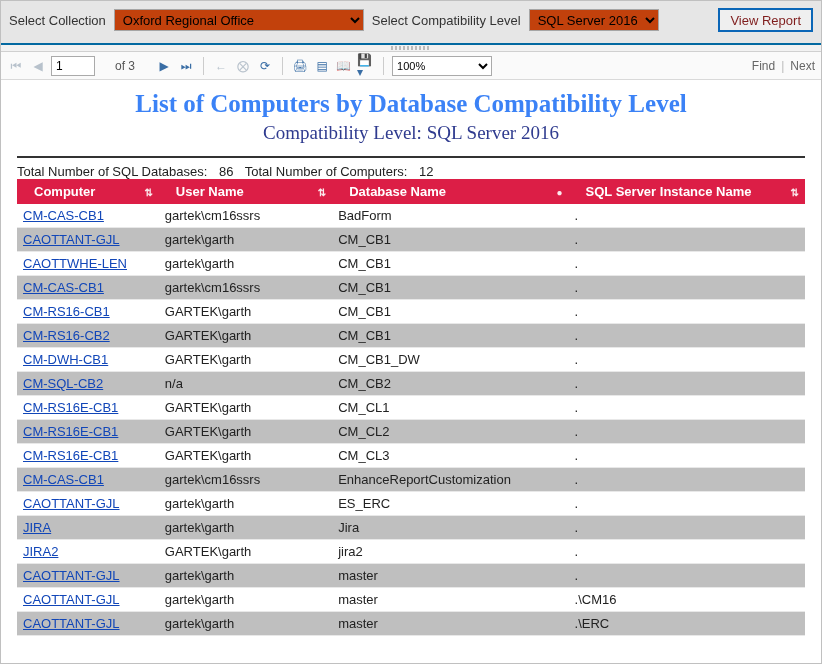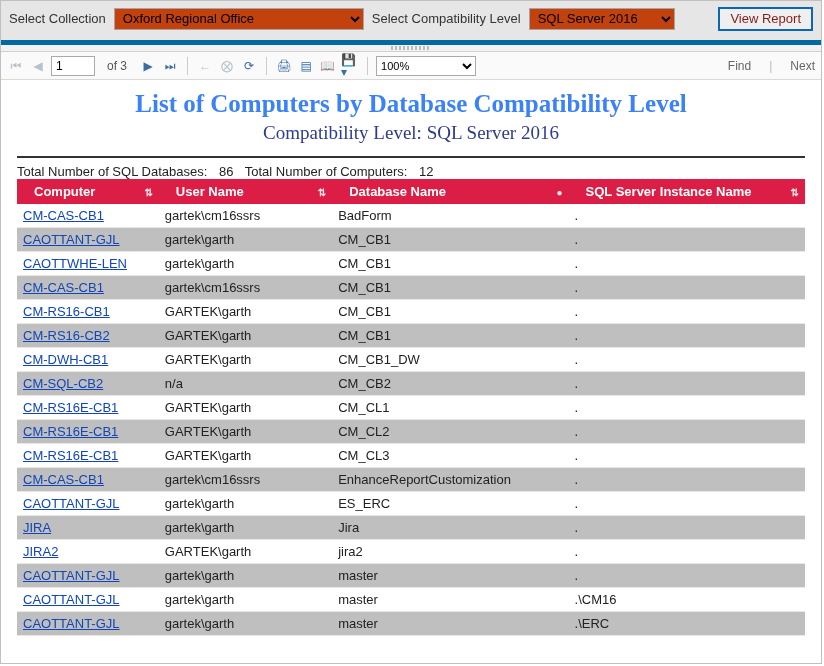--- a/index.html
+++ b/index.html
@@ -17,21 +17,21 @@
     border: 1px solid #c0c0c0;
     width: 822px;
     height: 664px;
     position: relative;
     box-sizing: border-box;
   }
 
   
   .param-bar {
     background: #e6e6e6;
-    border-bottom: 5px solid #0369a1;
+    border-bottom: 2px solid #0369a1;
     padding: 6px 8px 10px 8px;
     display: flex;
     align-items: center;
     gap: 8px;
     box-sizing: border-box;
     height: 44px;
   }
   .param-label {
     color: #333;
     font-size: 13px;
@@ -40,21 +40,21 @@
   .select {
     height: 22px;
     background: #c2410c;
     border: 1px solid #a5a5a5;
     font-family: inherit;
     font-size: 13px;
     padding: 0 4px;
     box-sizing: border-box;
   }
   .select.w-coll { width: 250px; }
-  .select.w-compat { width: 146px; }
+  .select.w-compat { width: 130px; }
   .spacer { flex: 1; }
   .view-report-btn {
     height: 24px;
     padding: 0 10px;
     background: #efefef;
     border: 2px solid #0a66b7;
     color: #7f1d1d;
     font-size: 13px;
     cursor: pointer;
   }
@@ -107,33 +107,33 @@
   }
   .tb-btn.disabled { color: #b8c2cc; cursor: default; }
   .page-input {
     width: 34px;
     height: 18px;
     border: 1px solid #aaa;
     text-align: left;
     padding: 0 4px;
     font-size: 12px;
   }
-  .page-total { color: #555; margin: 0 8px; }
+  .page-total { color: #555; margin: 0 16px; }
   .zoom-select {
     height: 20px;
     border: 1px solid #aaa;
     background: #fff;
     font-size: 11px;
     width: 100px;
   }
   .find-area {
     margin-left: auto;
     display: flex;
     align-items: center;
-    gap: 18px;
+    gap: 6px;
     color: #666;
   }
   .find-sep { color: #bbb; }
 
   
   .report-scroll {
     position: absolute;
     top: 79px;
     bottom: 0;
     left: 0;

